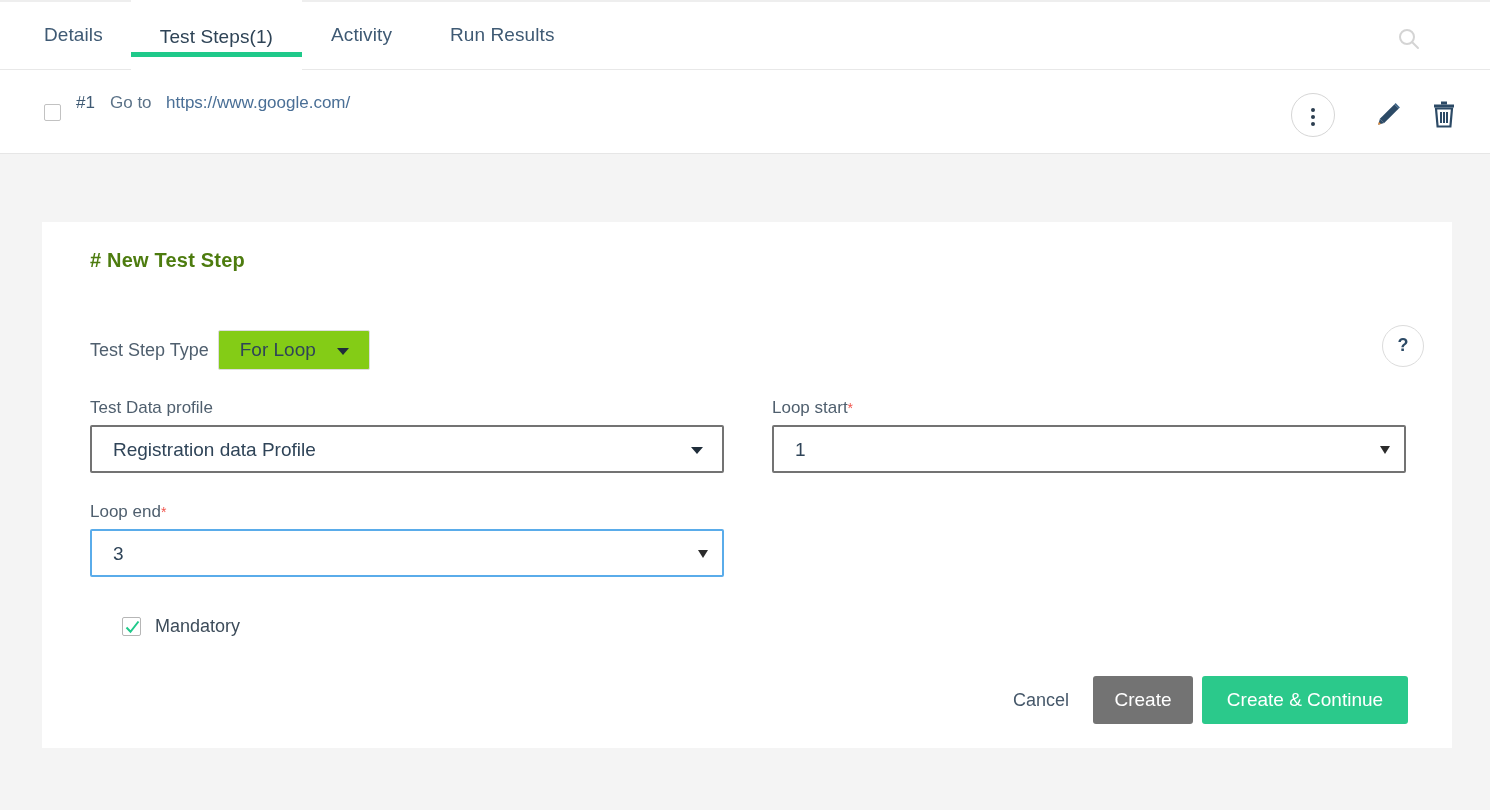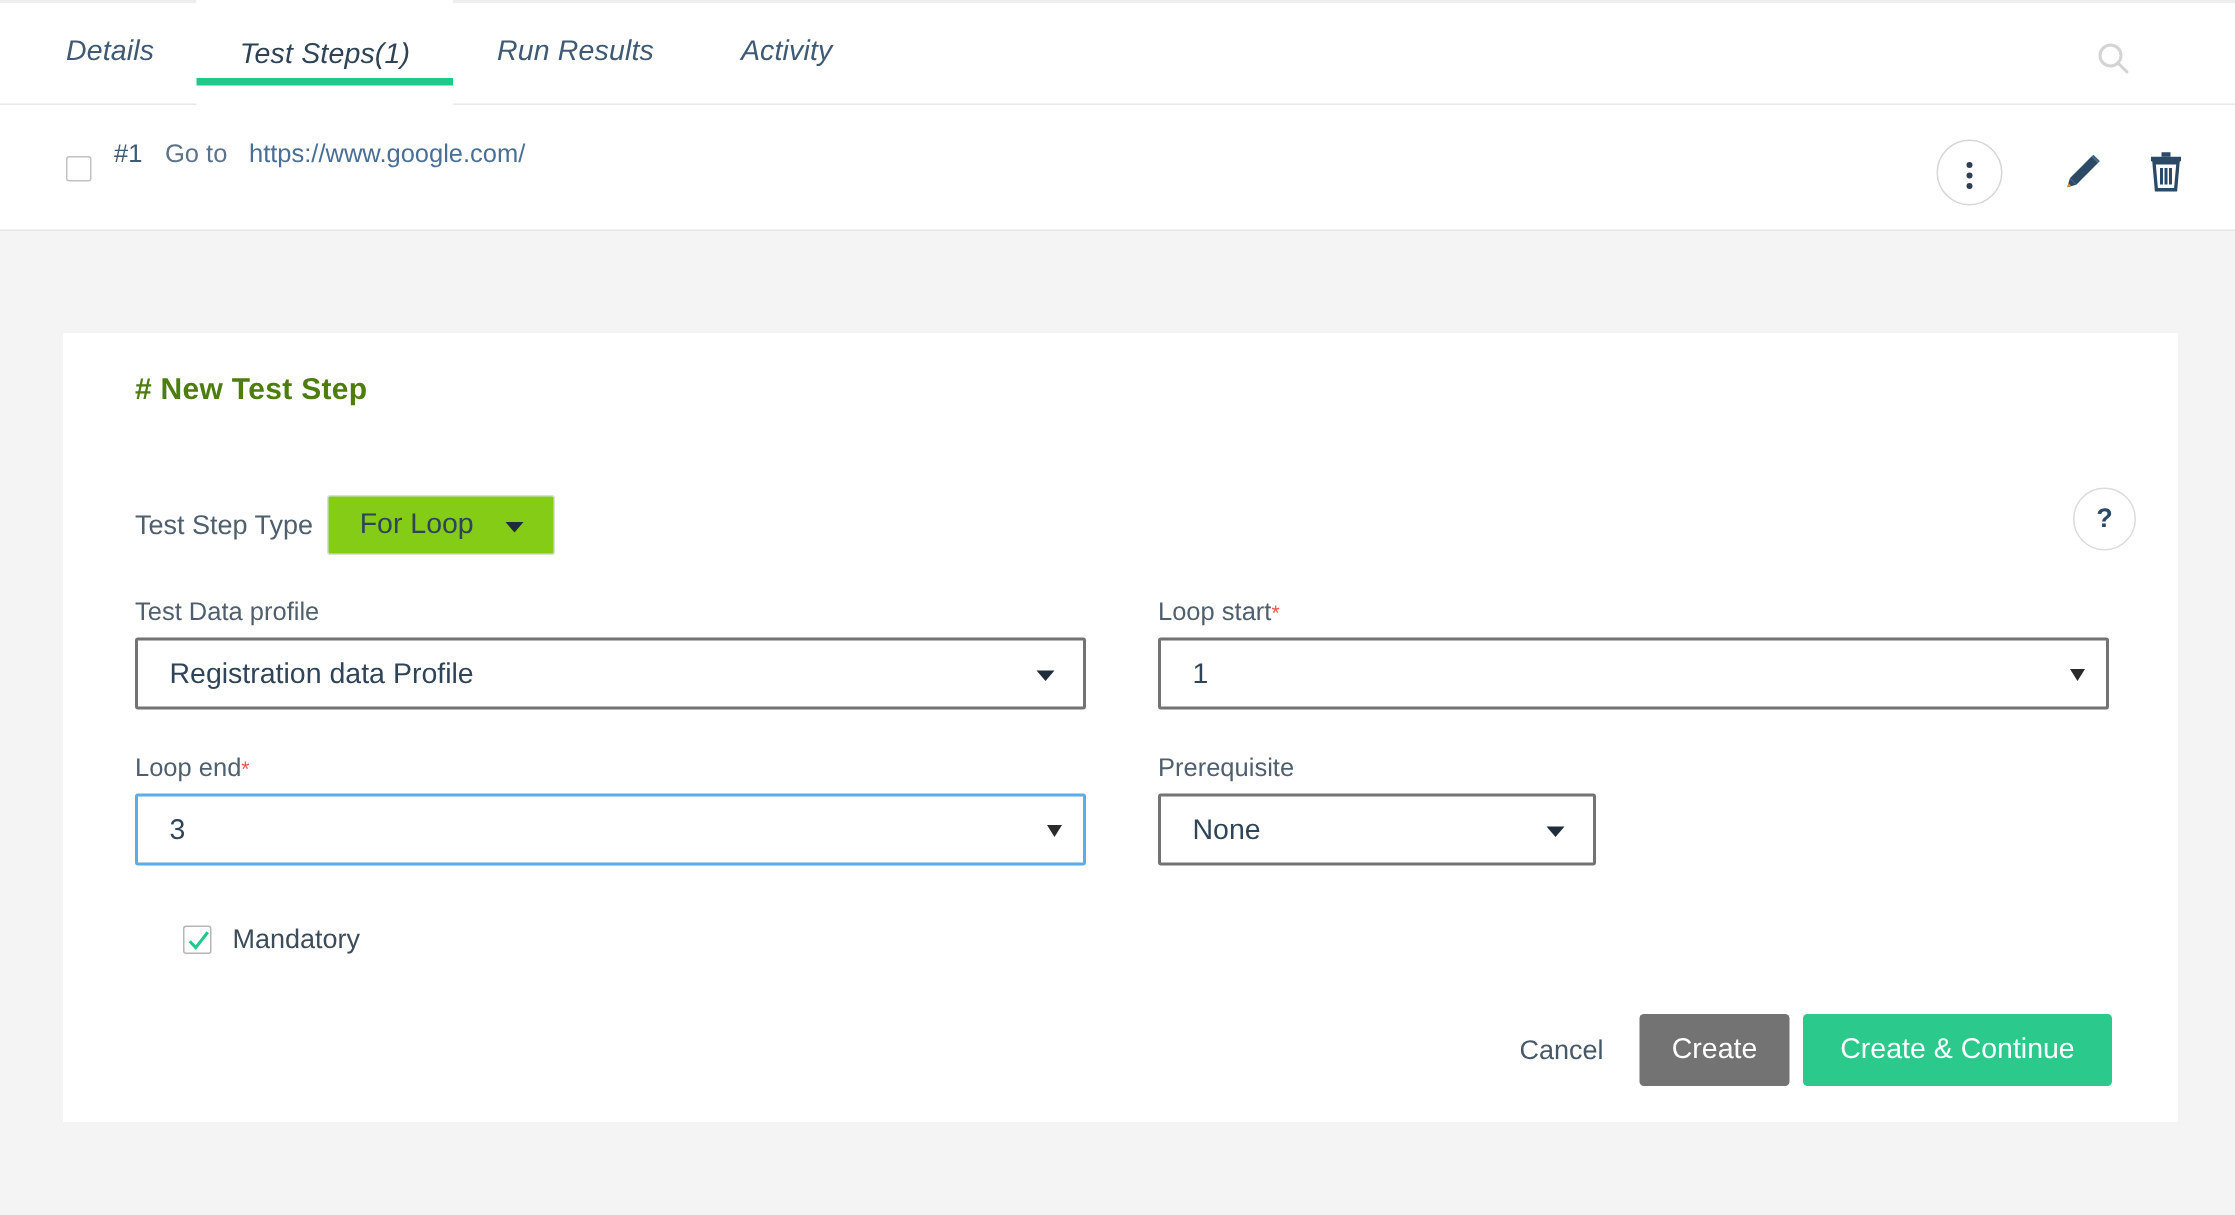--- a/index.html
+++ b/index.html
@@ -15,21 +15,21 @@
   .tabbar {
     position: absolute; top: 0; left: 0;
     width: 1490px; height: 70px;
     background: #ffffff;
     border-top: 2px solid #eeeeee;
     border-bottom: 1px solid #e8e8e8;
   }
   .tabs {
     position: absolute; left: 0; top: 0;
     height: 70px;
-    display: flex; align-items: flex-start; font-style: italic;
+    display: flex; align-items: flex-start;
   }
   .tab {
     position: relative;
     height: 70px;
     padding: 22px 29px 0 29px;
     font-size: 19px;
     color: #3f5a74;
     letter-spacing: 0.1px;
     cursor: pointer;
     background: transparent;
@@ -255,24 +255,24 @@
 
 <div class="tabbar">
   <div class="tabs">
     <div class="tab first">
       <span>Details</span>
     </div>
     <div class="tab active">
       <span>Test Steps(1)</span>
     </div>
     <div class="tab">
+      <span>Activity</span>
+    </div>
+    <div class="tab">
       <span>Run Results</span>
-    </div>
-    <div class="tab">
-      <span>Activity</span>
     </div>
   </div>
   <div class="search-icon">
     <svg width="22" height="22" viewBox="0 0 22 22">
       <circle cx="9" cy="9" r="7" fill="none" stroke="#d4d4d4" stroke-width="2"></circle>
       <line x1="14" y1="14" x2="20" y2="20" stroke="#d4d4d4" stroke-width="2" stroke-linecap="round"></line>
     </svg>
   </div>
 </div>
 
@@ -342,27 +342,20 @@
   </div>
 
   <div class="field fld-end">
     <span class="f-label"><span>Loop end</span><span class="req">*</span></span>
     <div class="f-box focused">
       <span class="f-val">3</span>
       <span class="caret-fill"></span>
     </div>
   </div>
 
-  <div class="field fld-prereq">
-    <span class="f-label"><span>Prerequisite</span><span class="req"></span></span>
-    <div class="f-box">
-      <span class="f-val">None</span>
-      <span class="caret-thin"></span>
-    </div>
-  </div>
 
   <div class="mand">
     <span class="mand-box">
       <svg width="17" height="17" viewBox="0 0 17 17">
         <path d="M2.5 8.5 L6.5 12.8 L14.5 2.5" fill="none" stroke="#1fc98a" stroke-width="2"></path>
       </svg>
     </span>
     <span class="mand-label">Mandatory</span>
   </div>
 

